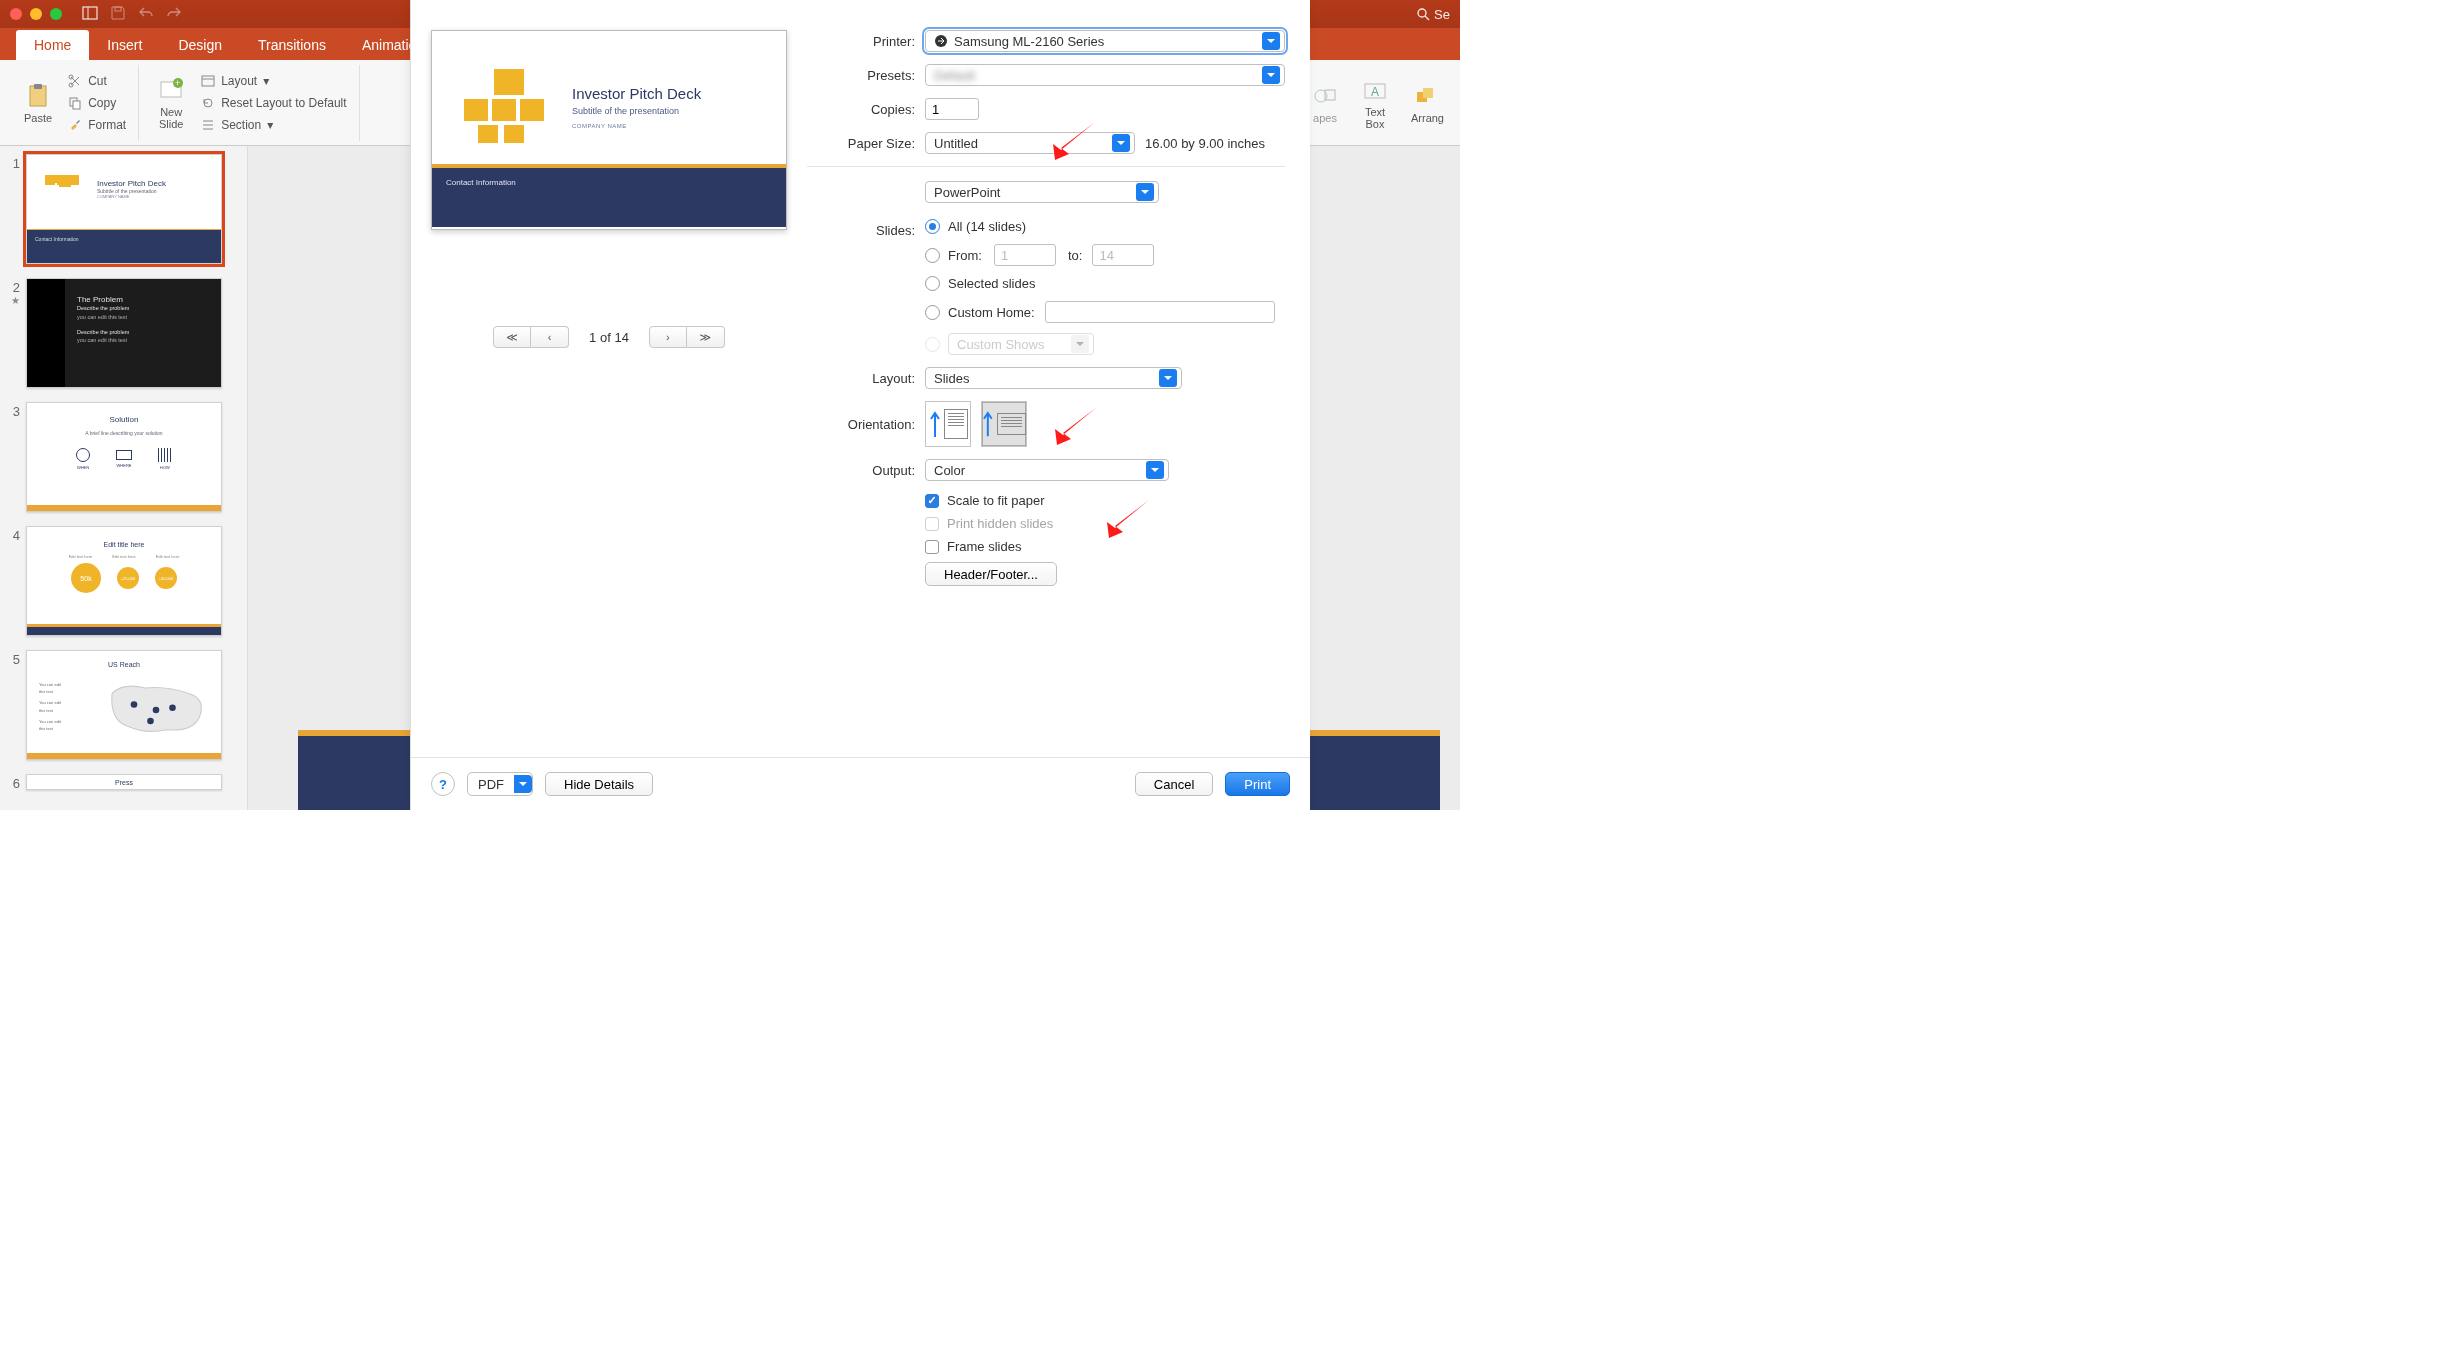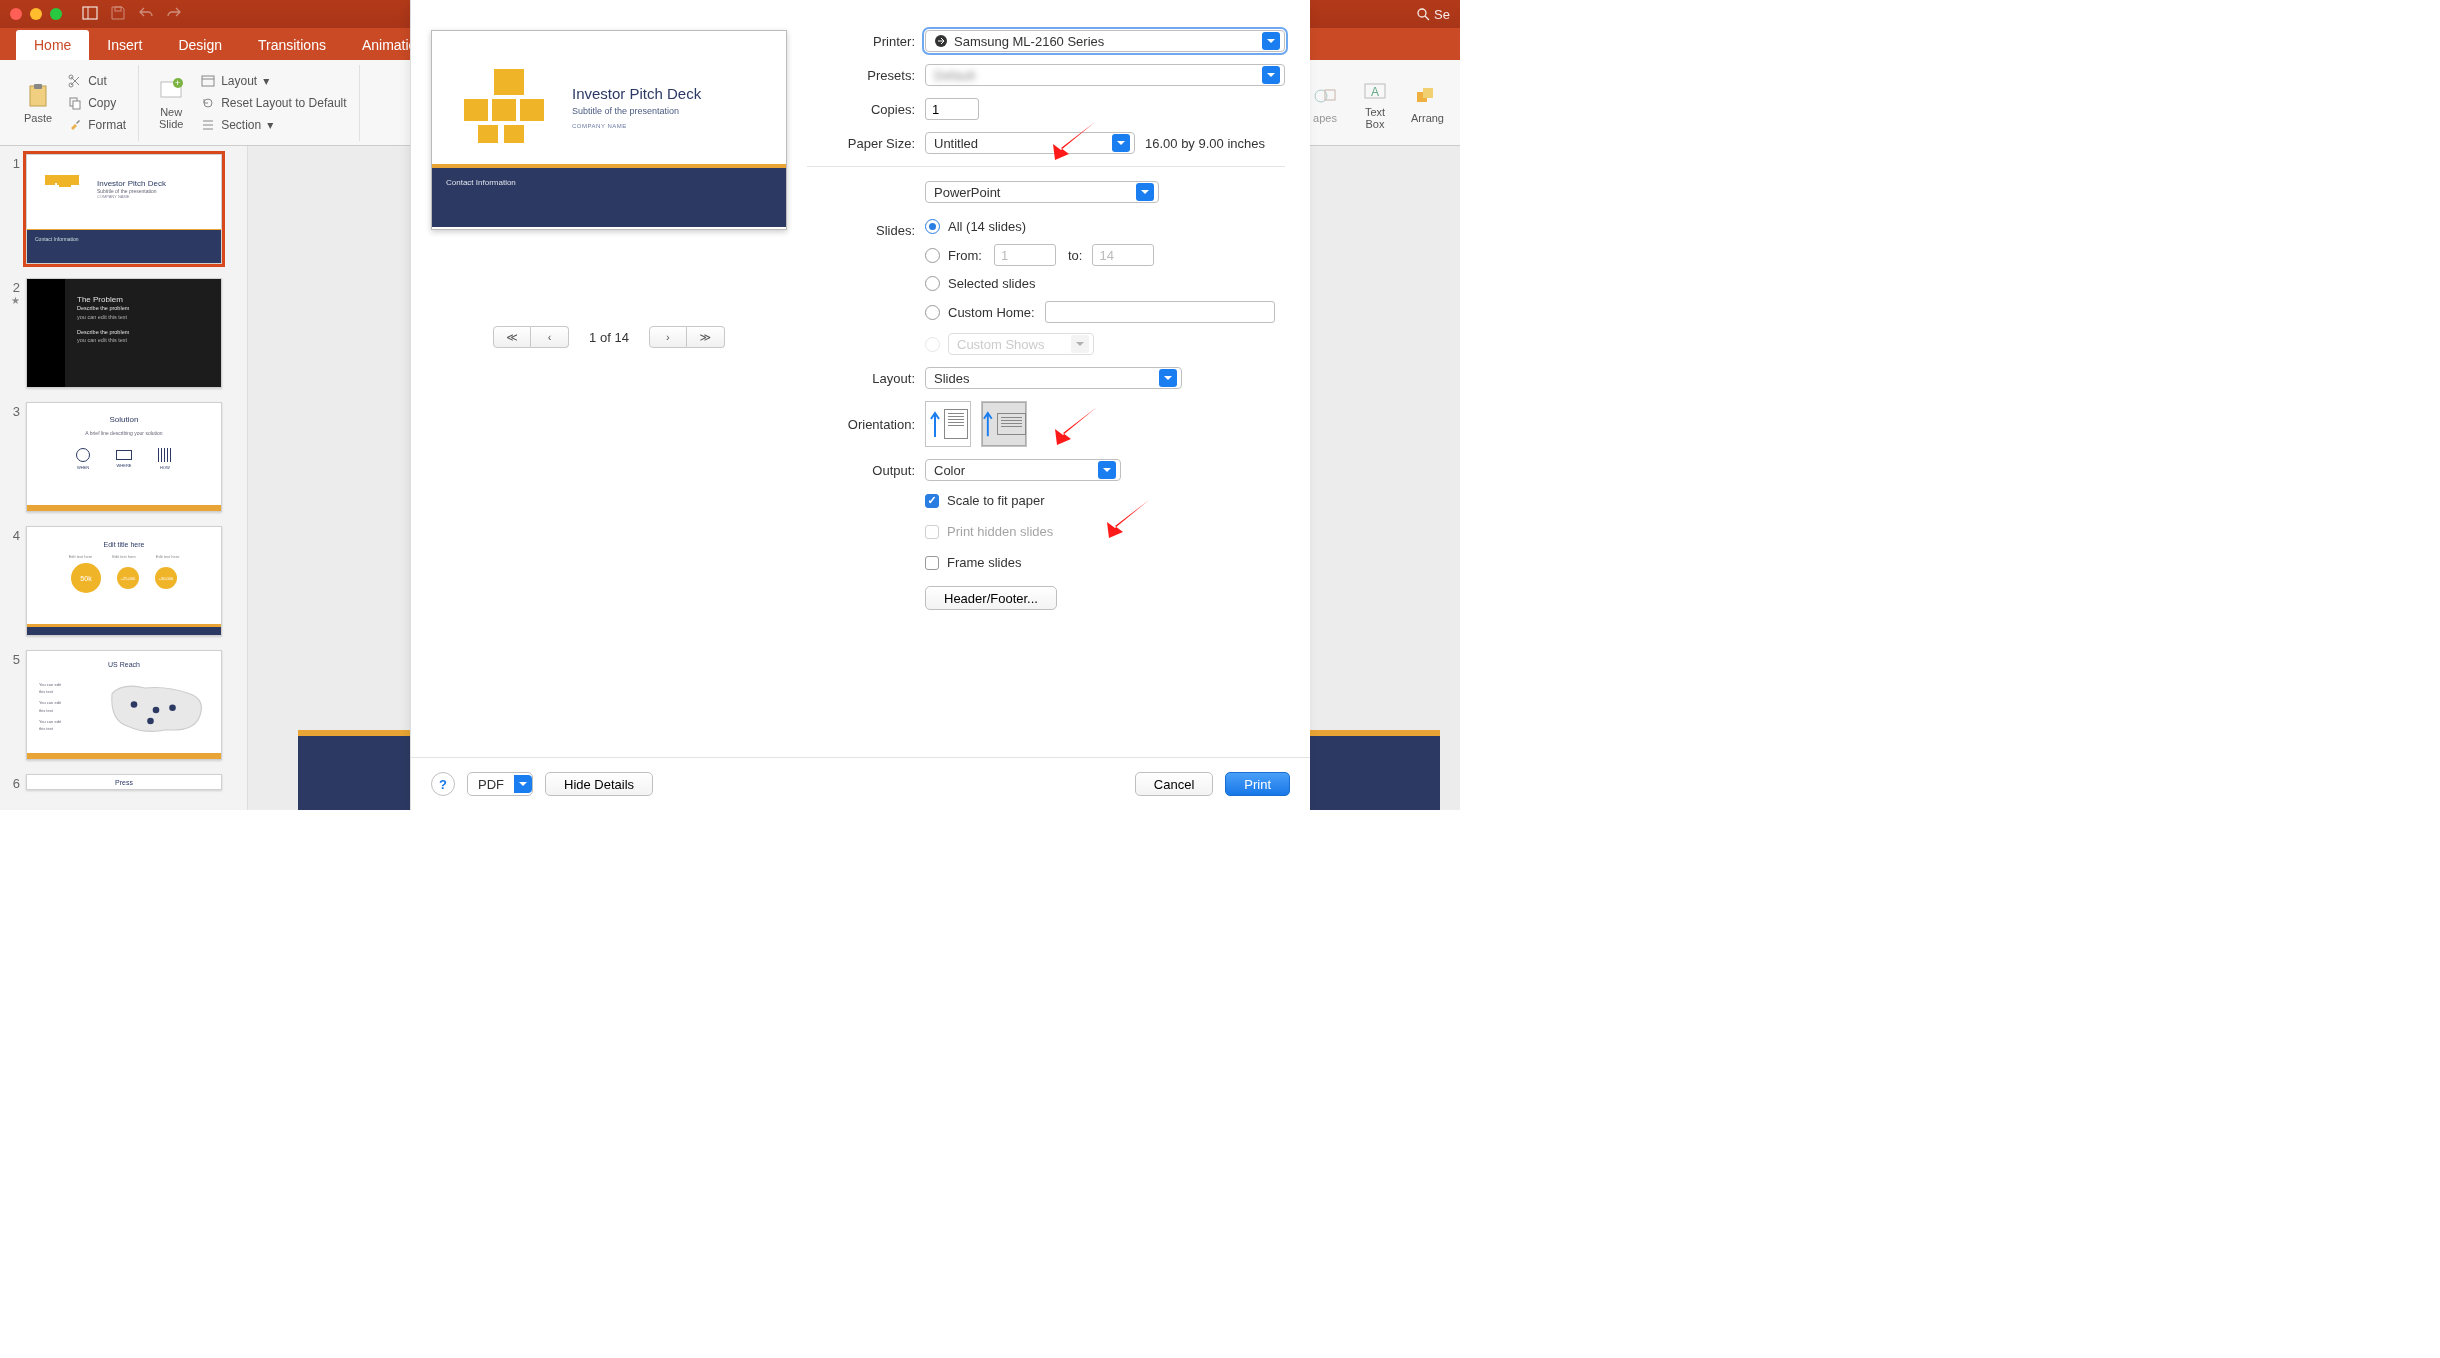--- a/index.html
+++ b/index.html
@@ -522,27 +522,27 @@
                 <span></span>
                 <span></span>
                 <span></span>
                 <span></span>
               </div>
           </div>
         </div>
 
         <div class="frow">
           <div class="flabel">Output:</div>
-          <div class="select" style="width:196px">
+          <div class="select" style="width:244px">
               <span>Color</span>
               <div class="sel-caret"></div>
             </div>
         </div>
 
-        <div style="margin-left:118px;display:flex;flex-direction:column;gap:16px">
+        <div style="margin-left:118px;display:flex;flex-direction:column;gap:8px">
           <label style="display:flex;align-items:center">
               <span class="chk checked"></span>
               <span>Scale to fit paper</span>
             </label>
           <label style="display:flex;align-items:center;opacity:.45">
               <span class="chk"></span>
               <span>Print hidden slides</span>
             </label>
           <label style="display:flex;align-items:center">
               <span class="chk"></span>

